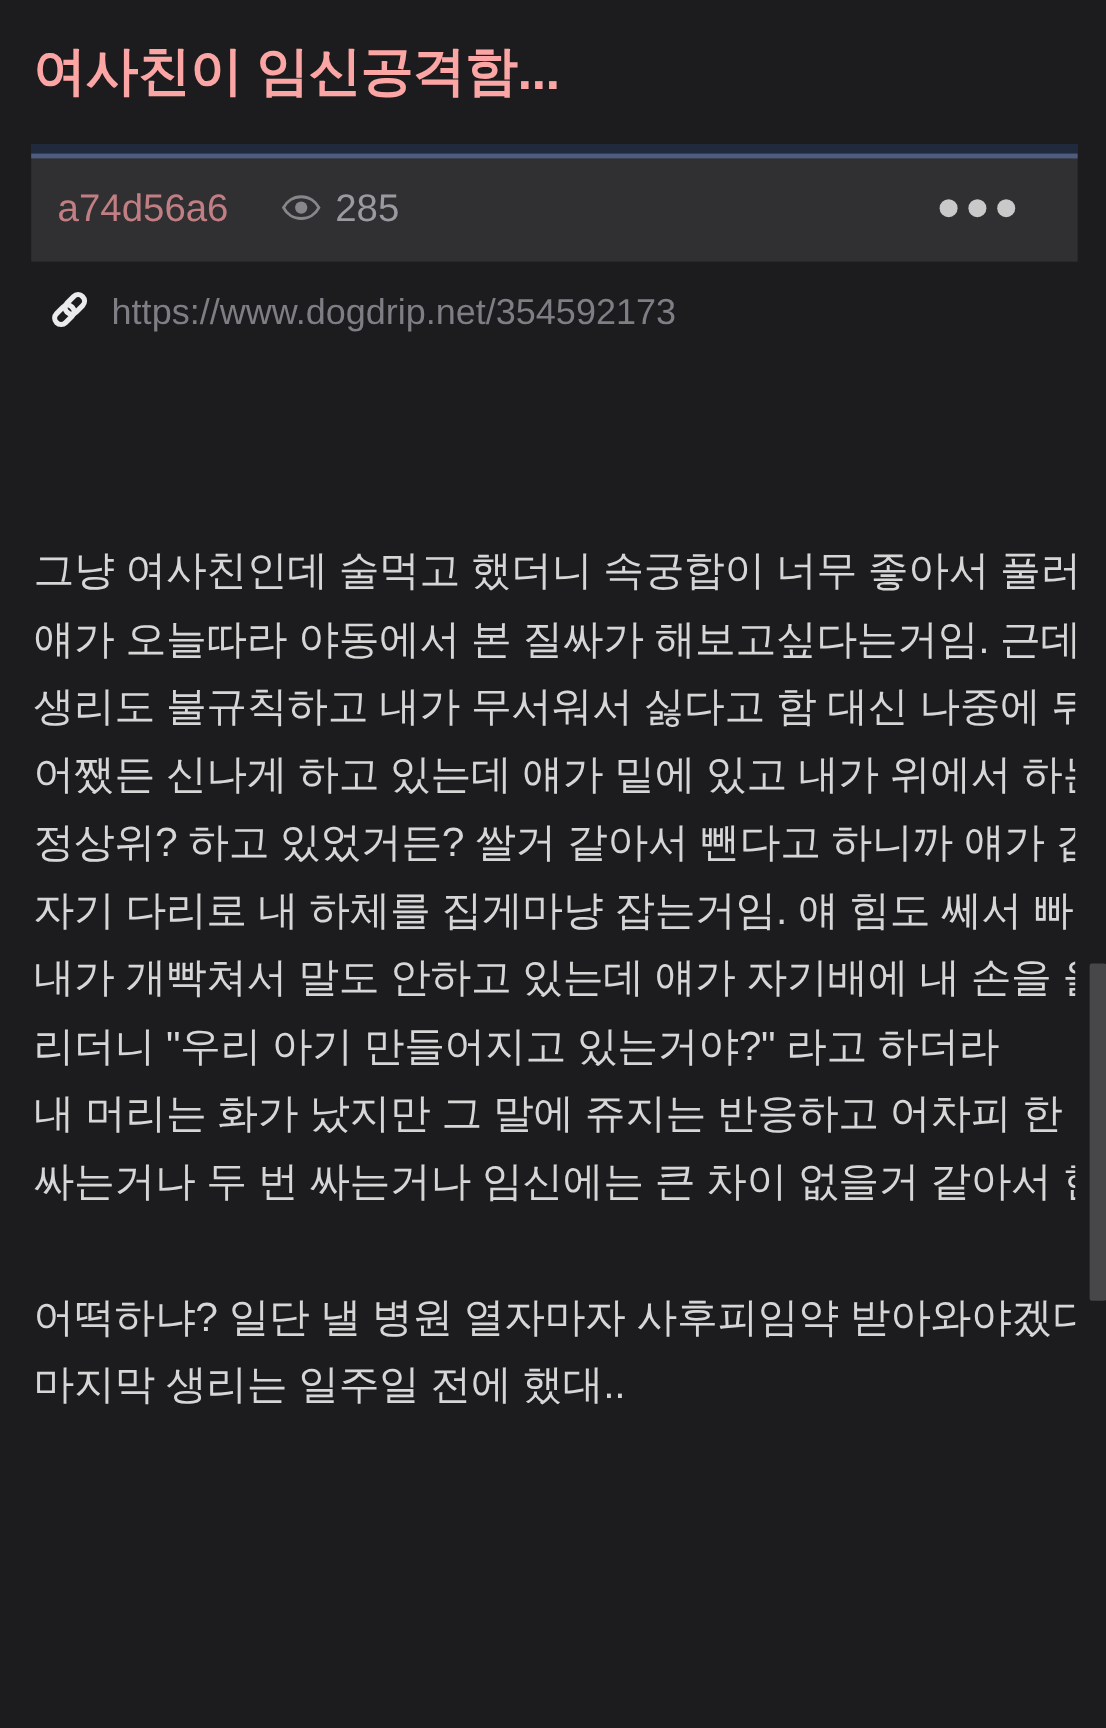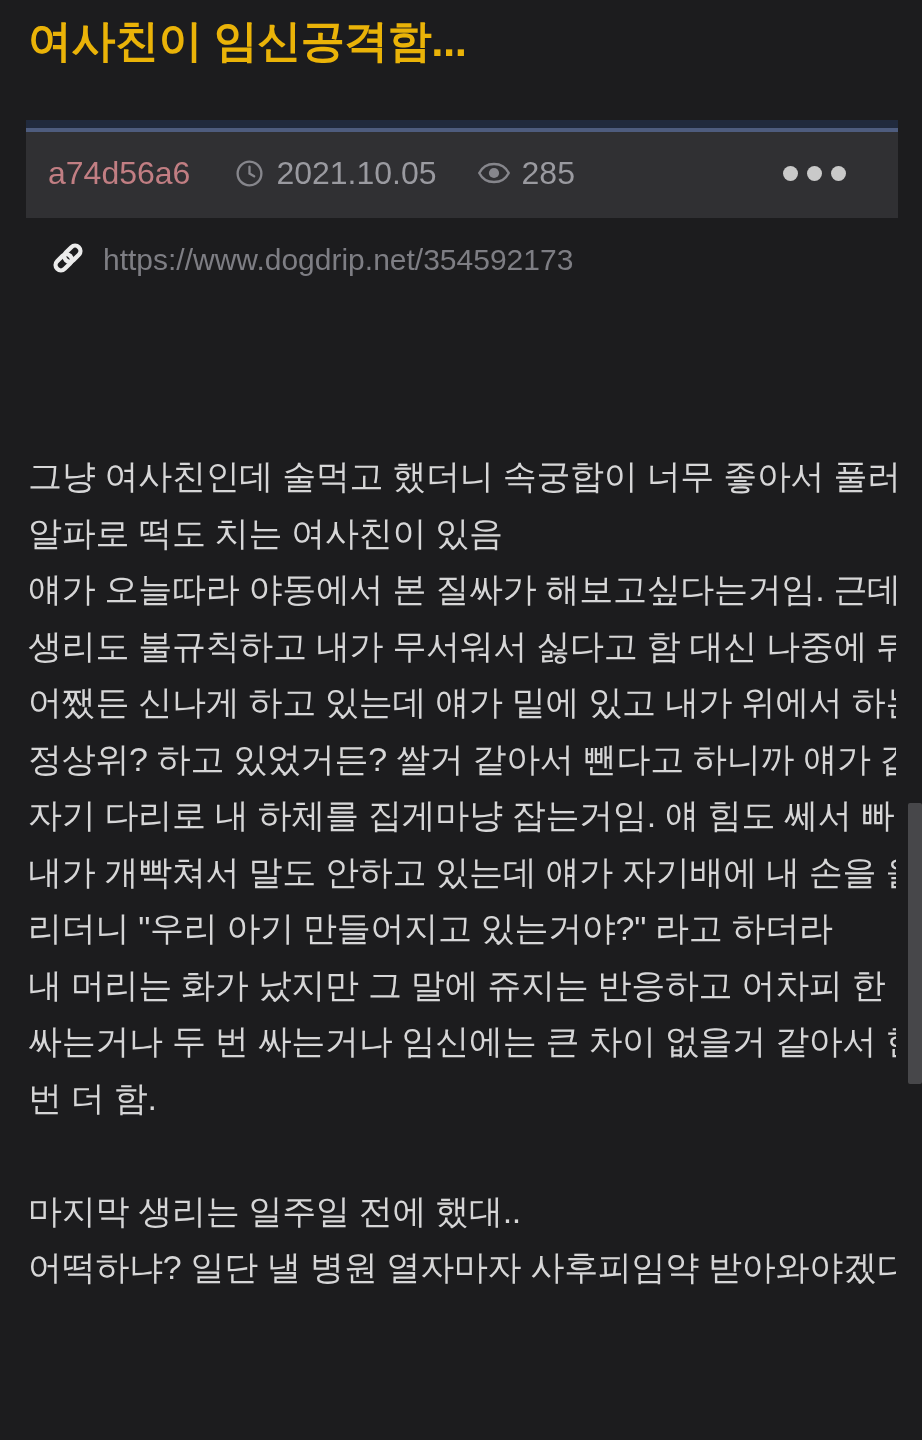--- a/index.html
+++ b/index.html
@@ -5,25 +5,25 @@
   * { margin: 0; padding: 0; box-sizing: border-box; }
   html, body { width: 922px; height: 1440px; }
   body {
     position: relative;
     background: #1c1c1e;
     font-family: "Liberation Sans", sans-serif;
     overflow: hidden;
   }
   .page-title {
     position: absolute;
-    top: 12px; left: 28px;
+    top: 30px; left: 28px;
     width: 860px;
     font-size: 44px;
     font-weight: 700;
-    color: #eab308;
+    color: #fca5a5;
     letter-spacing: -0.5px;
     white-space: nowrap;
     overflow: hidden;
   }
   .meta-bar {
     position: absolute;
     top: 120px; left: 26px;
     width: 872px; height: 98px;
     background: #303033;
   }
@@ -64,21 +64,21 @@
     cursor: pointer;
     padding: 6px 2px;
   }
   .more-btn .dot {
     width: 15px; height: 15px;
     border-radius: 50%;
     background: #c9c9c9;
   }
   .link-row {
     position: absolute;
-    top: 238px; left: 48px;
+    top: 238px; left: 38px;
     display: flex;
     align-items: center;
     gap: 15px;
   }
   .link-row a {
     color: #7e7e84;
     font-size: 30px;
     text-decoration: none;
     cursor: pointer;
   }
@@ -108,29 +108,20 @@
 
 <h1 class="page-title">여사친이 임신공격함...</h1>
 
 <div class="meta-bar">
   <div class="border-dark"></div>
   <div class="border-light"></div>
   <div class="meta-row">
     <span class="author">a74d56a6</span>
     <span class="meta-item">
       <span>
-        <svg width="31" height="31" viewBox="0 0 24 24" fill="none" stroke="#86868c" stroke-width="1.8" stroke-linecap="round">
-          <circle cx="12" cy="12" r="9.2"></circle>
-          <path d="M12 6.8 V12 L15.6 14.2"></path>
-        </svg>
-      </span>
-      <span>2021.10.05</span>
-    </span>
-    <span class="meta-item">
-      <span>
         <svg width="34" height="34" viewBox="0 0 24 24" fill="none" stroke="#86868c" stroke-width="1.7">
           <path d="M12 5.6 C7.2 5.6 3.4 8.4 1.6 12 C3.4 15.6 7.2 18.4 12 18.4 C16.8 18.4 20.6 15.6 22.4 12 C20.6 8.4 16.8 5.6 12 5.6 Z"></path>
           <circle cx="12" cy="12" r="3.6" fill="#86868c" stroke="none"></circle>
         </svg>
       </span>
       <span>285</span>
     </span>
     <span class="spacer"></span>
     <span class="more-btn">
       <span class="dot"></span>
@@ -147,29 +138,27 @@
         <rect x="2.8" y="8.8" width="11" height="6.4" rx="3.2"></rect>
         <rect x="10.2" y="8.8" width="11" height="6.4" rx="3.2"></rect>
       </g>
     </svg>
   </span>
   <a>https://www.dogdrip.net/354592173</a>
 </div>
 
 <div class="post-body">
     <div class="line">그냥 여사친인데 술먹고 했더니 속궁합이 너무 좋아서 풀러스</div>
-    <div class="line">알파로 떡도 치는 여사친이 있음</div>
     <div class="line">얘가 오늘따라 야동에서 본 질싸가 해보고싶다는거임. 근데 얘</div>
     <div class="line">생리도 불규칙하고 내가 무서워서 싫다고 함 대신 나중에 뒤에</div>
     <div class="line">어쨌든 신나게 하고 있는데 얘가 밑에 있고 내가 위에서 하는</div>
     <div class="line">정상위? 하고 있었거든? 쌀거 같아서 뺀다고 하니까 얘가 갑</div>
     <div class="line">자기 다리로 내 하체를 집게마냥 잡는거임. 얘 힘도 쎄서 빠져</div>
     <div class="line">내가 개빡쳐서 말도 안하고 있는데 얘가 자기배에 내 손을 올</div>
     <div class="line">리더니 "우리 아기 만들어지고 있는거야?" 라고 하더라</div>
     <div class="line">내 머리는 화가 났지만 그 말에 쥬지는 반응하고 어차피 한 번</div>
     <div class="line">싸는거나 두 번 싸는거나 임신에는 큰 차이 없을거 같아서 한</div>
-    <div class="line">번 더 함.</div>
     <div class="line">&nbsp;</div>
+    <div class="line">어떡하냐? 일단 낼 병원 열자마자 사후피임약 받아와야겠다</div>
     <div class="line">마지막 생리는 일주일 전에 했대..</div>
-    <div class="line">어떡하냐? 일단 낼 병원 열자마자 사후피임약 받아와야겠다</div>
   </div>
 
 <div class="scrollbar-thumb"></div>
 
 </body></html>

